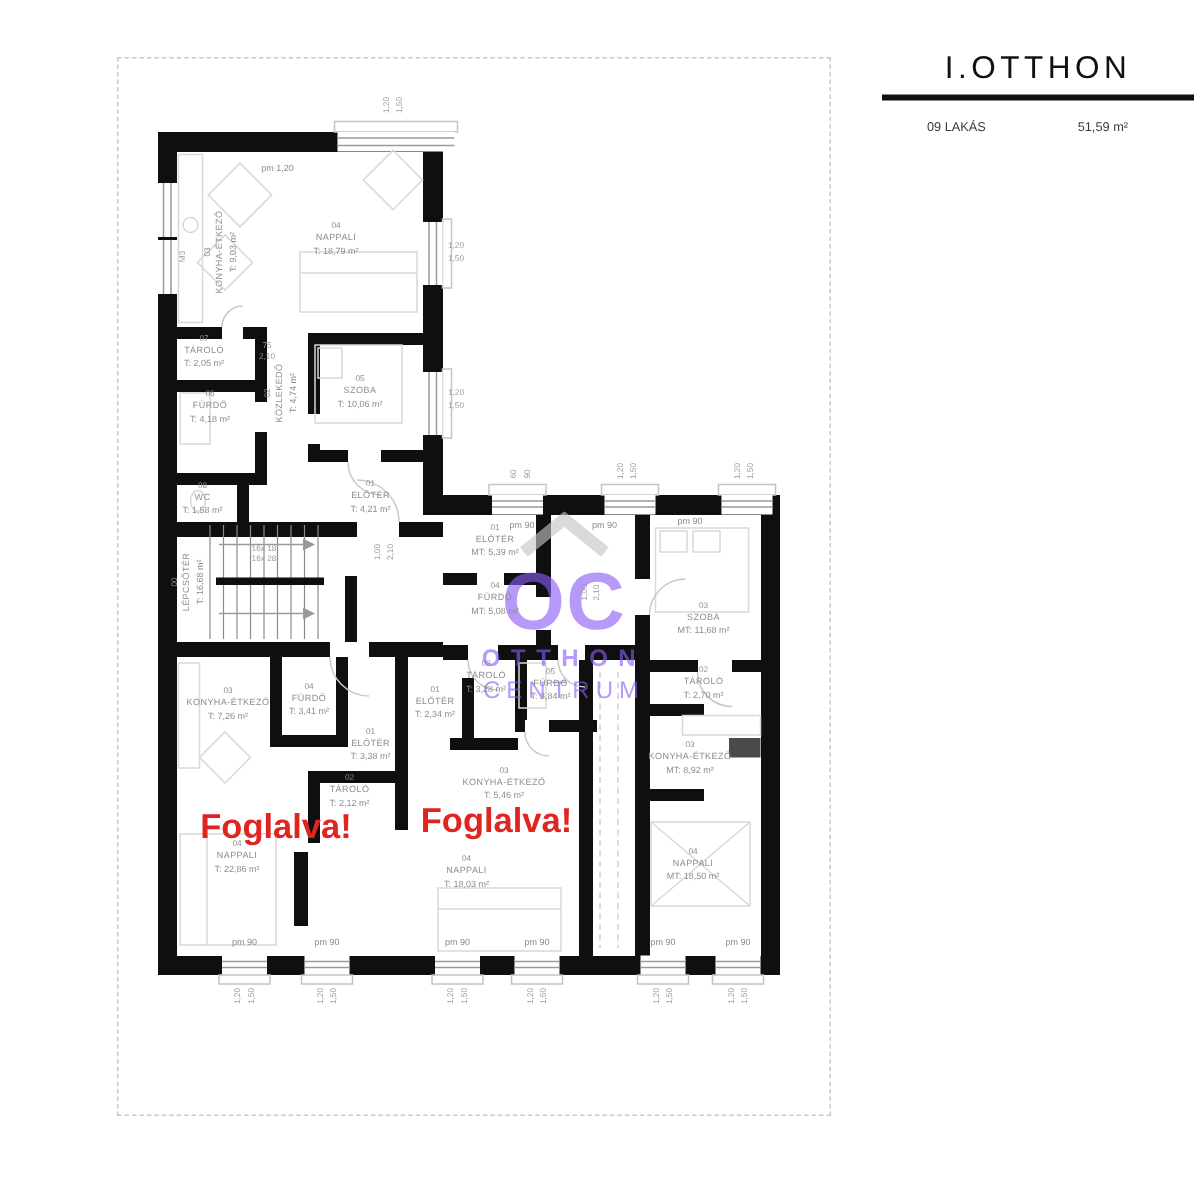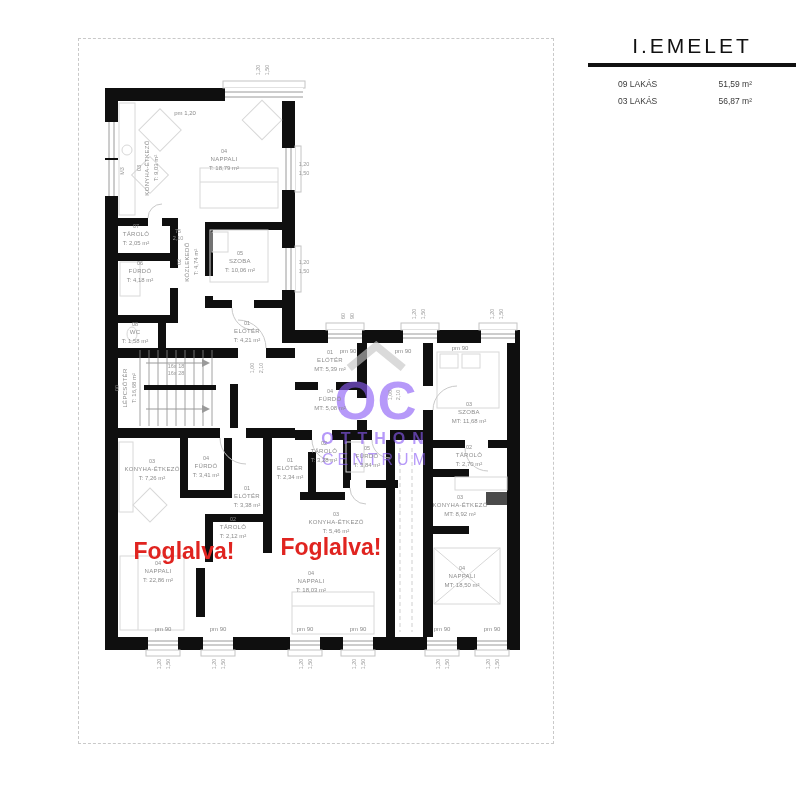--- a/index.html
+++ b/index.html
@@ -392,27 +392,23 @@
       <div class="pm" style="left: 358px; top: 629px;">pm 90</div>
       <div class="pm" style="left: 442px; top: 629px;">pm 90</div>
       <div class="pm" style="left: 492px; top: 629px;">pm 90</div>
     </div>
   <div id="reserved-layer">
       <div class="reserved" style="left: 184px; top: 551px;">Foglalva!</div>
       <div class="reserved" style="left: 331px; top: 547px;">Foglalva!</div>
     </div>
 
   <div class="legend">
-    <div class="legend-title">I.EMELET</div>
+    <div class="legend-title">I.OTTHON</div>
     <div class="legend-rule"></div>
     <div class="legend-rows">
       <div class="legend-row">
         <span>09 LAKÁS</span>
         <span>51,59 m²</span>
       </div>
-      <div class="legend-row">
-        <span>03 LAKÁS</span>
-        <span>56,87 m²</span>
-      </div>
     </div>
   </div>
 
 </div>
 
 </body></html>

